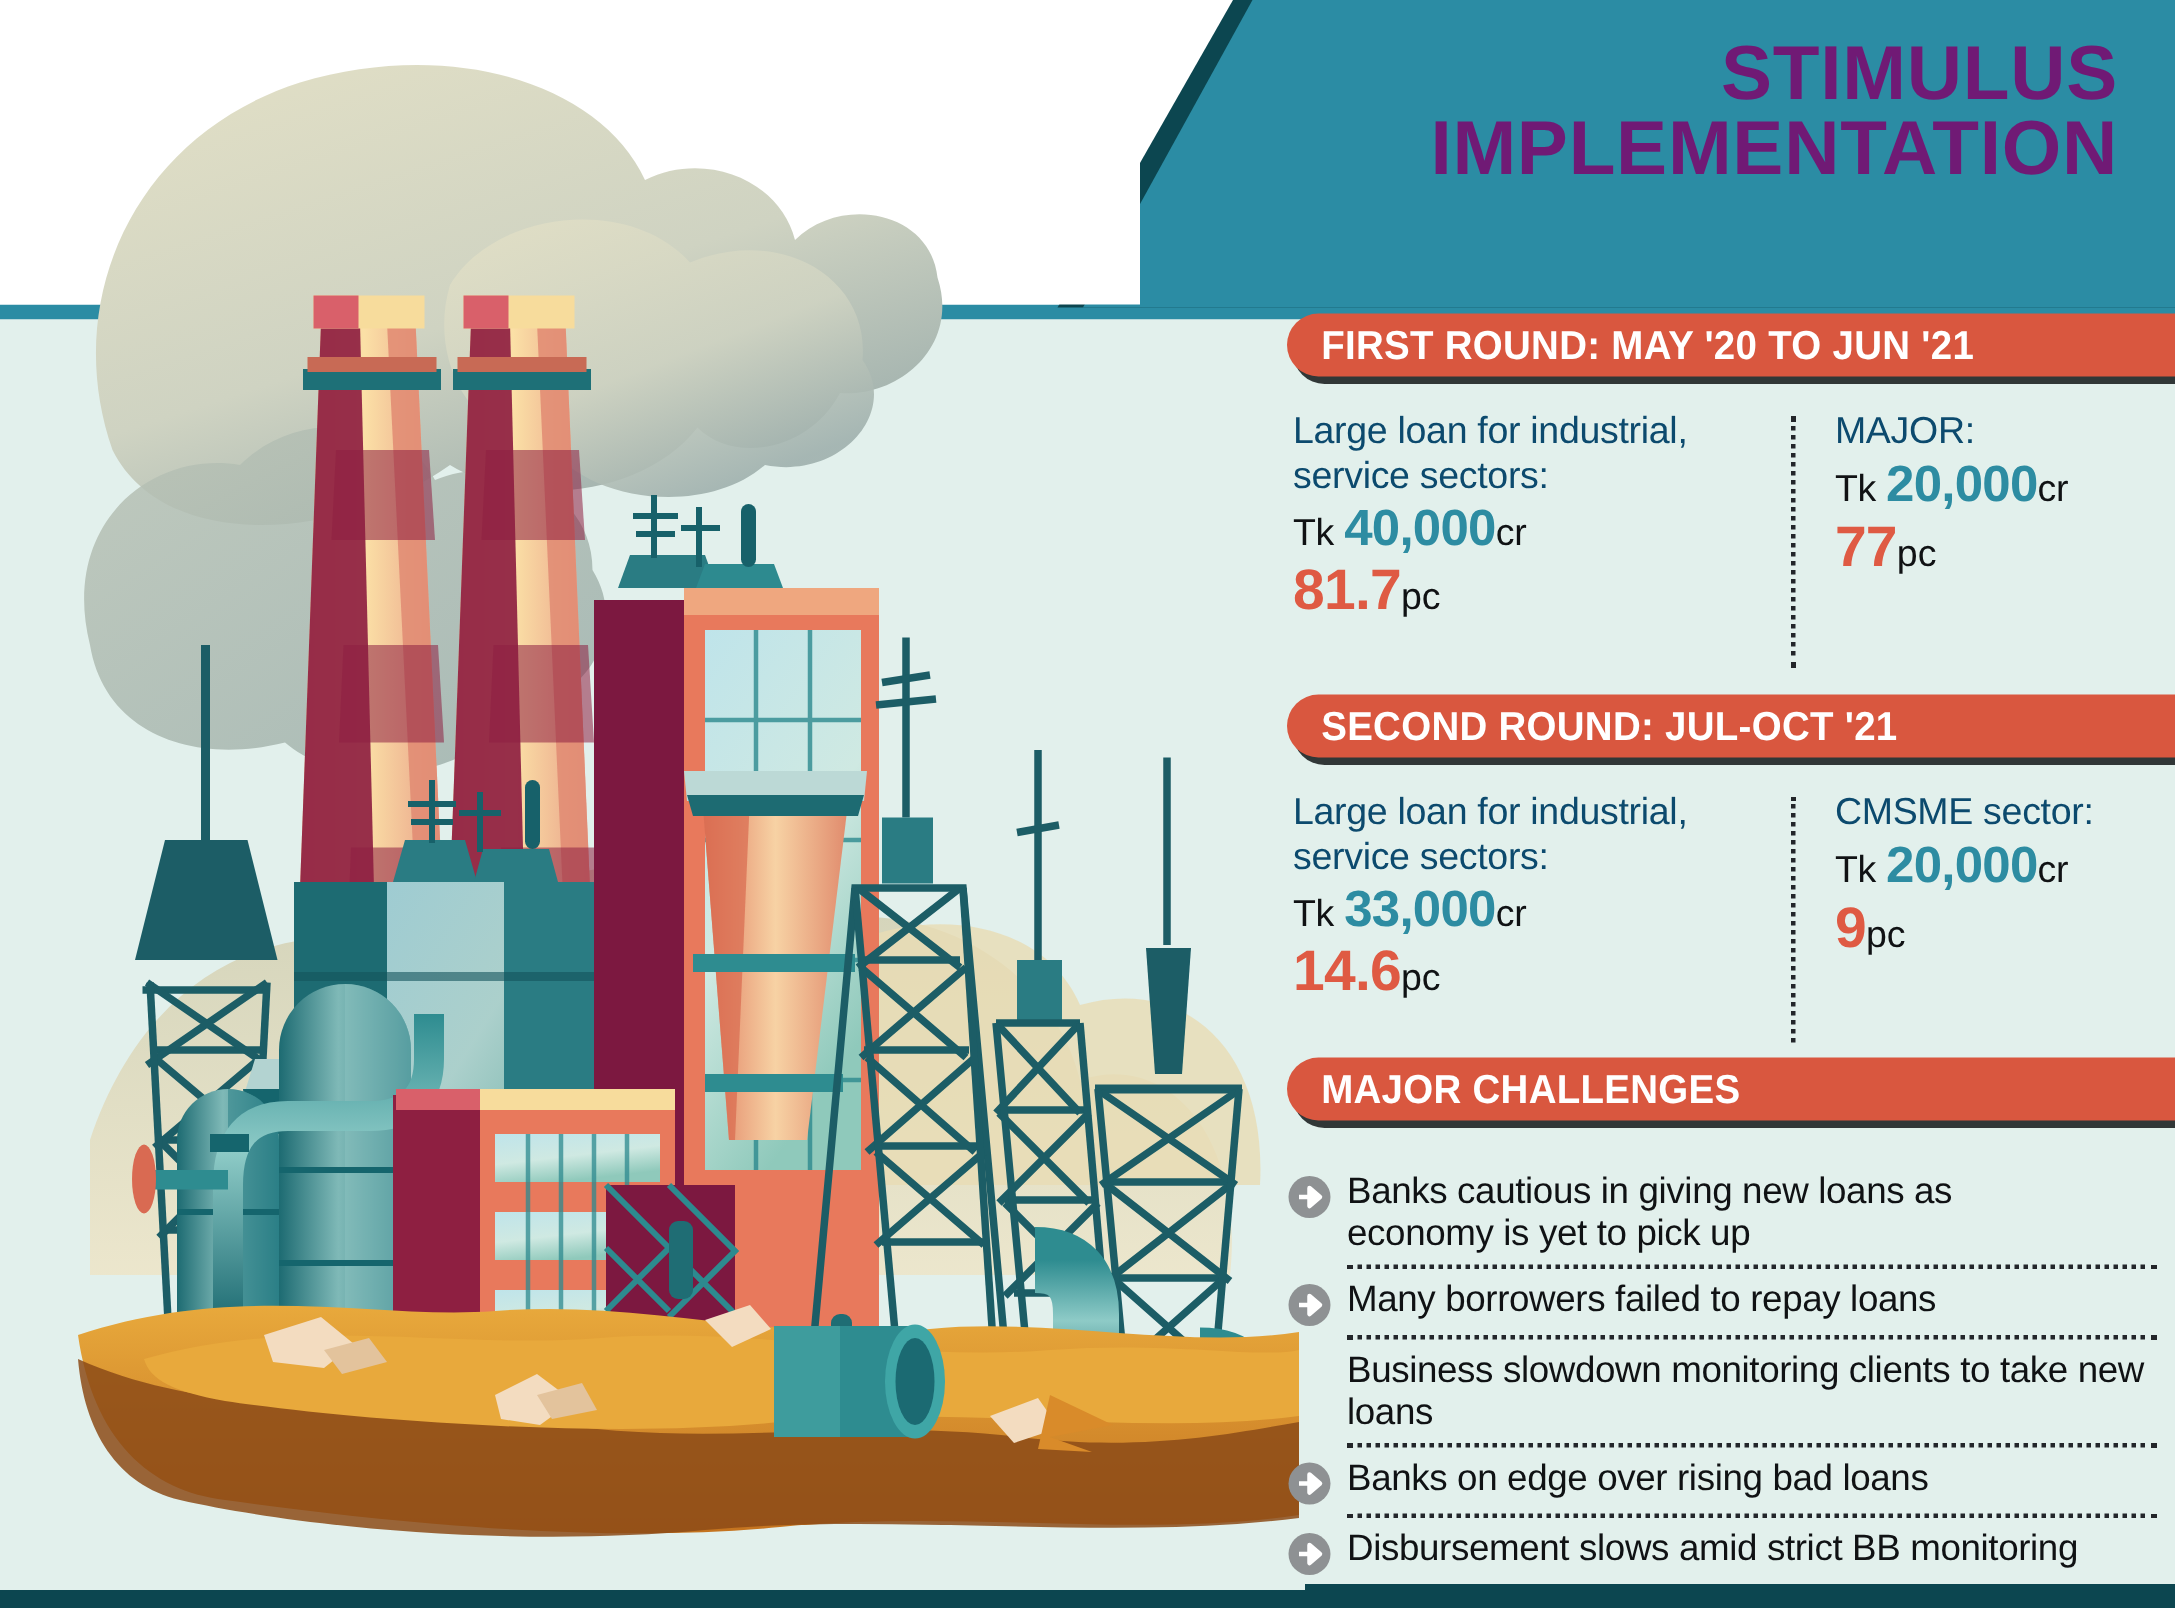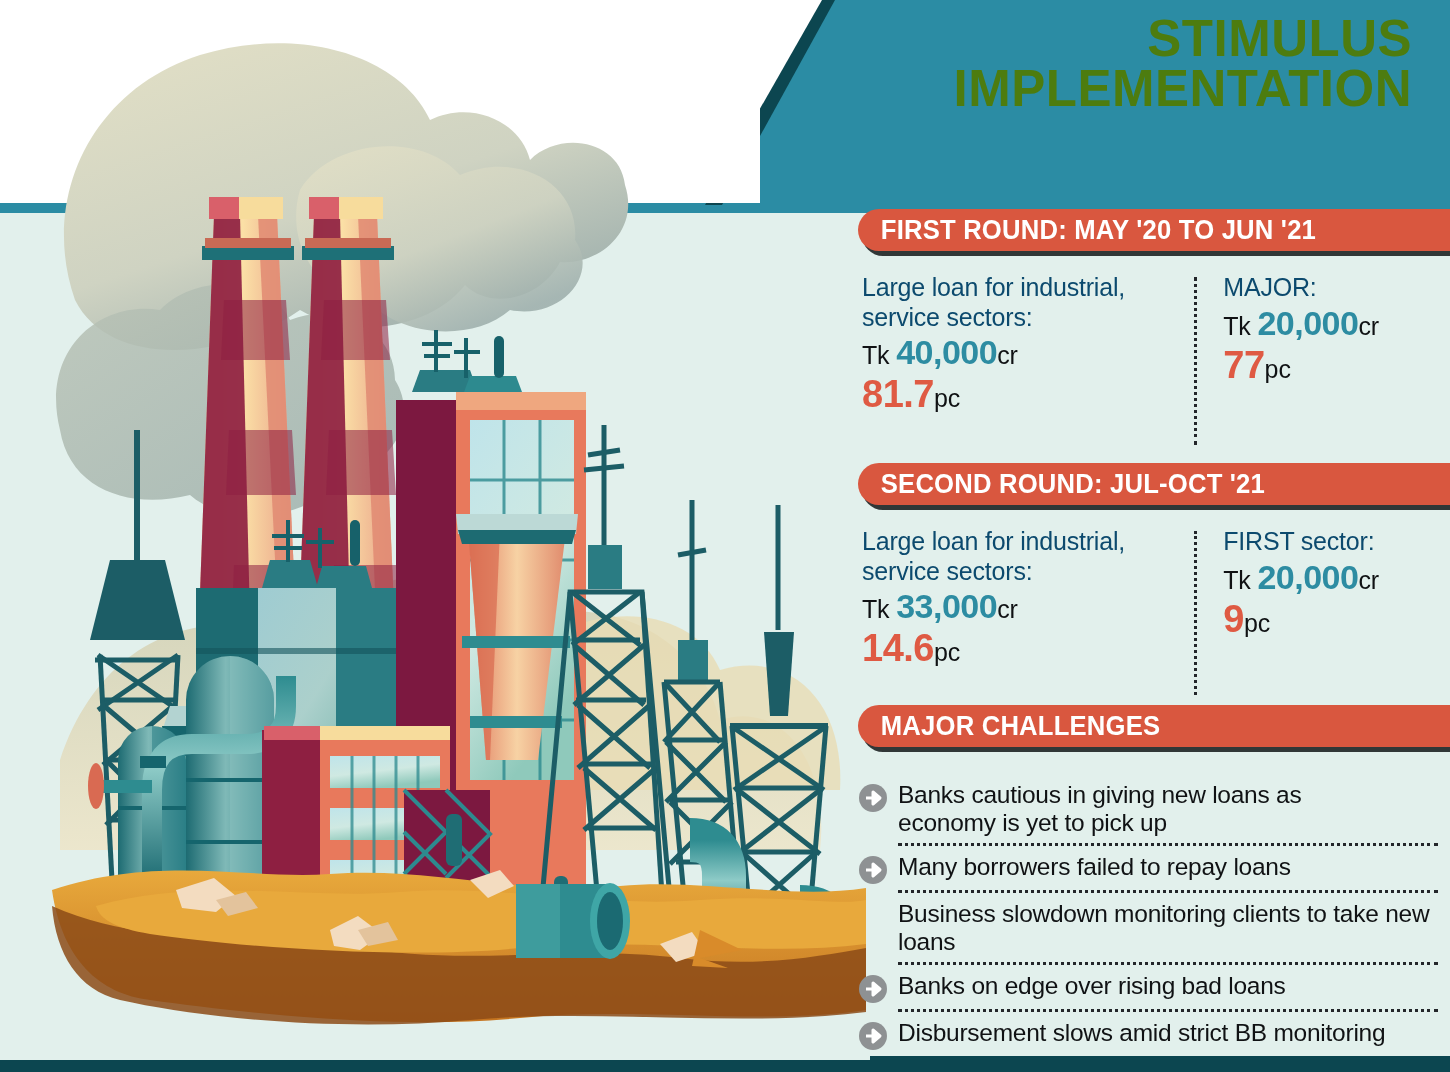--- a/index.html
+++ b/index.html
@@ -13,22 +13,22 @@
 
   
   .plate-mint{position:absolute;left:0;top:213px;width:1450px;height:843px;background:#e2f0ec;}
   .plate-teal-rule{position:absolute;left:0;top:203px;width:1450px;height:10px;background:#2b8ca4;}
   .plate-bottom{position:absolute;left:0;top:1056px;width:1450px;height:16px;background:#0c4650;}
 
   
   .header-wrap{position:absolute;left:0;top:0;width:1450px;height:213px;}
   .header-shape{position:absolute;inset:0;}
   .header-title{
-    position:absolute;right:38px;top:14px;width:640px;
-    text-align:right;color:#4d7c0f;
+    position:absolute;right:38px;top:24px;width:640px;
+    text-align:right;color:#701a75;
     font-weight:bold;font-size:51px;line-height:0.98;letter-spacing:0.5px;
     text-transform:uppercase;
   }
   .header-title span{display:block;white-space:nowrap;}
 
   
   .illus{position:absolute;left:0;top:0;width:870px;height:1060px;}
 
   
   .panel{position:absolute;left:858px;top:209px;width:592px;height:820px;}
@@ -430,21 +430,21 @@
         <div class="amt">
           <span>Tk</span>
           <b>33,000</b><span>cr</span>
         </div>
         <div class="pct">
           <b>14.6</b><i>pc</i>
         </div>
       </div>
 
       <div class="col right">
-        <div class="lead">FIRST sector:</div>
+        <div class="lead">CMSME sector:</div>
         <div class="amt">
           <span>Tk</span>
           <b>20,000</b><span>cr</span>
         </div>
         <div class="pct">
           <b>9</b><i>pc</i>
         </div>
       </div>
     </div>
 

